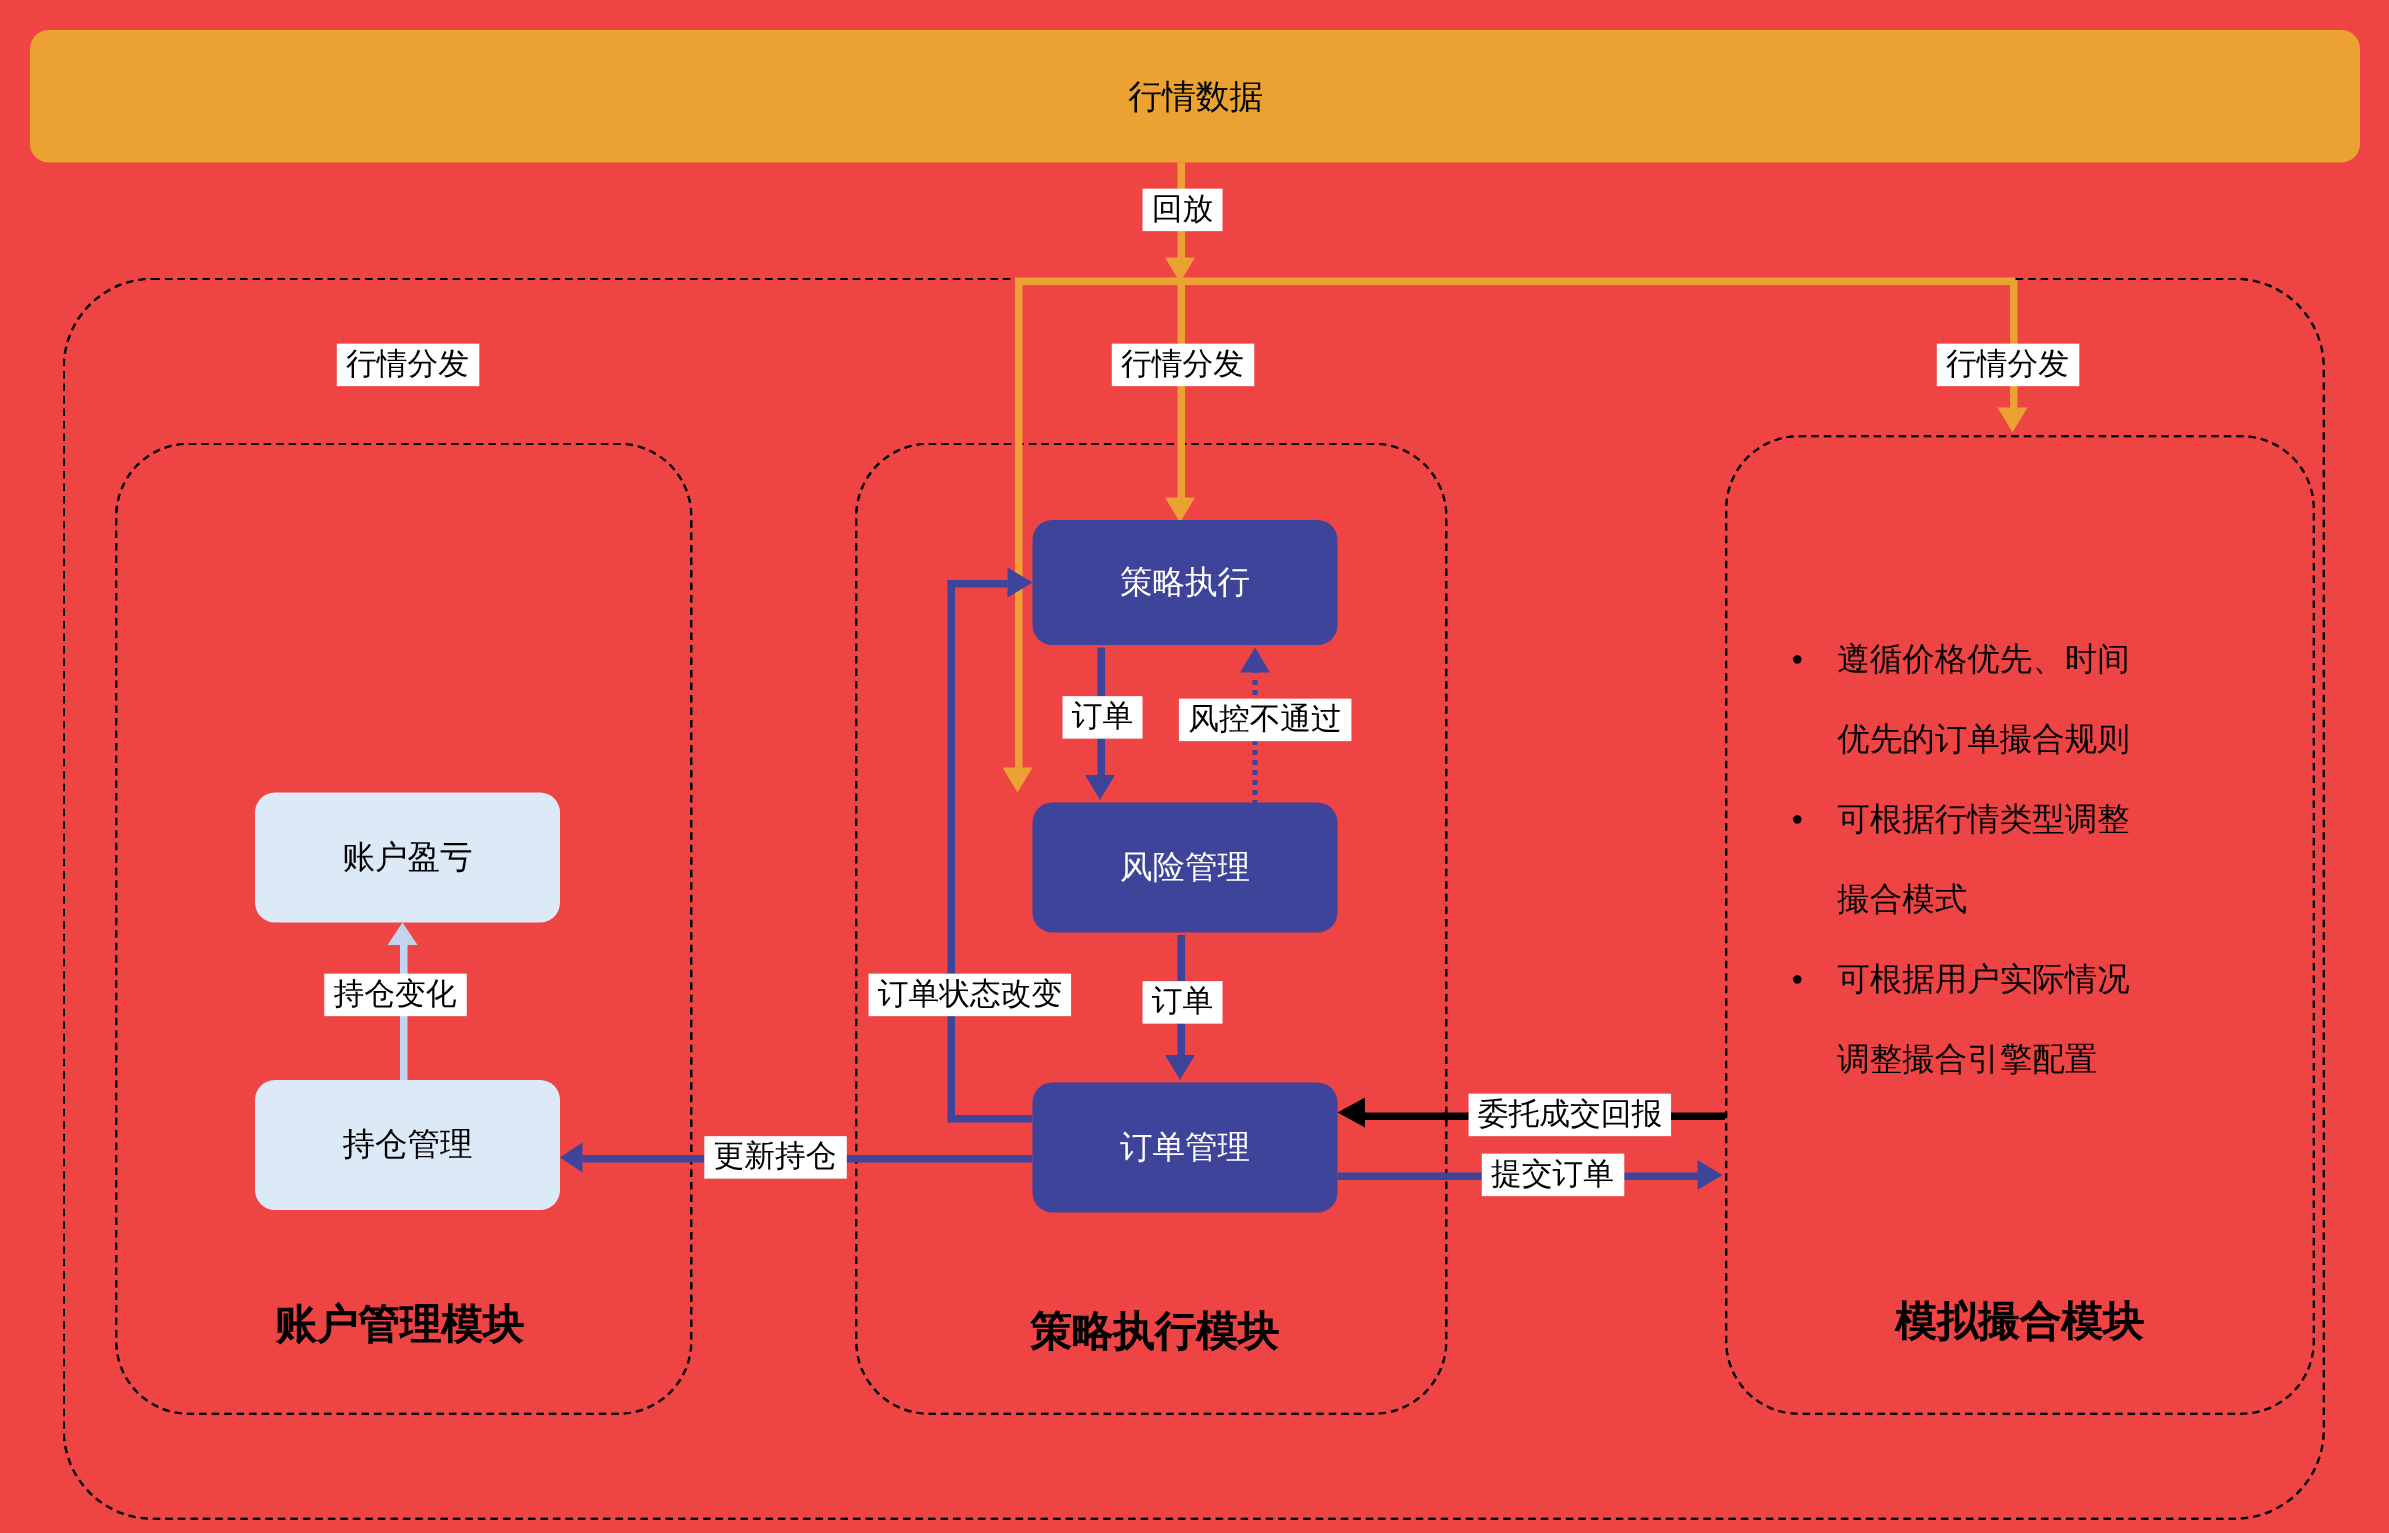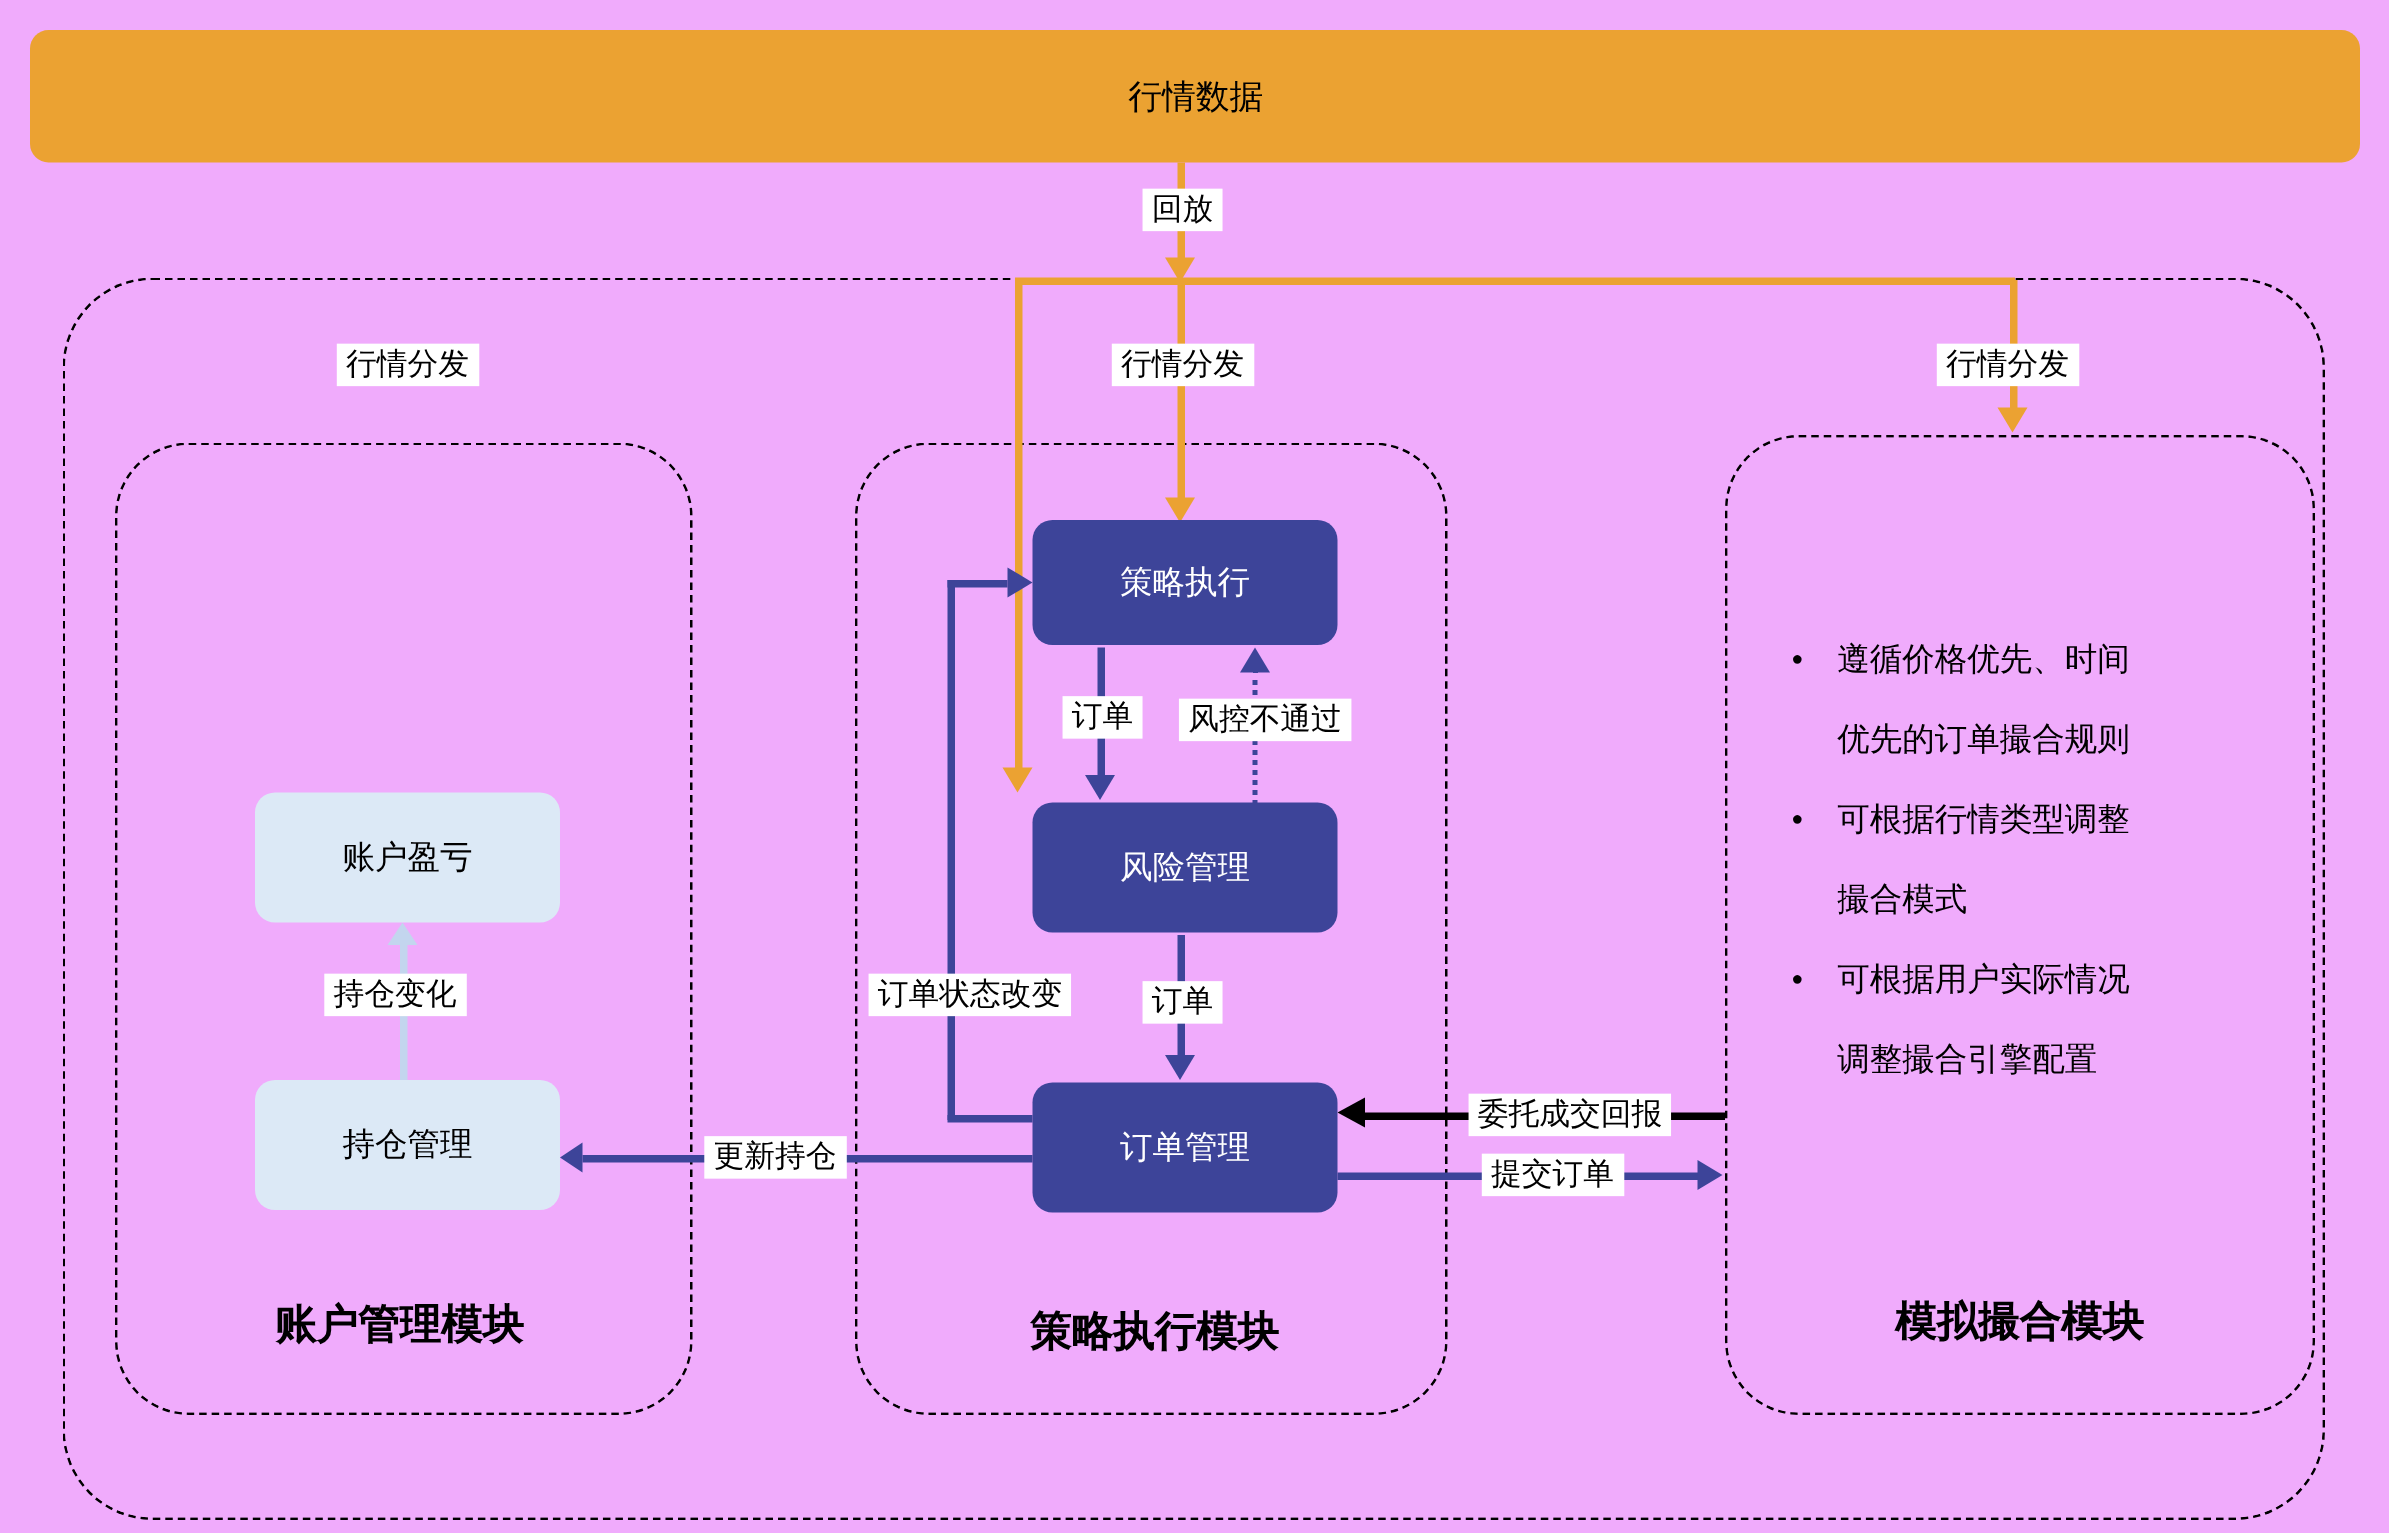--- a/index.html
+++ b/index.html
@@ -1,20 +1,20 @@
 <!DOCTYPE html>
 <html style="--orange: #EBA232; --navy: #3D4499; --light-blue: #DCE9F6; --light-blue-arrow: #C3D5EE; --ink: #000000;font-size:9.8px"><head>
 <meta charset="utf-8">
 <style>
   :root{
     --orange:#EBA232; --navy:#3D4499; --light-blue:#DCE9F6;
     --light-blue-arrow:#C3D5EE; --ink:#000000;
   }
   html,body{margin:0;padding:0;background:#fff;}
-  .viewport{position:relative;width:2389px;height:1534px;overflow:hidden;background:#f0abfc;}
+  .viewport{position:relative;width:2389px;height:1534px;overflow:hidden;background:#ef4444;}
   .stage{position:absolute;left:0;top:0;width:956px;height:614px;
          transform:scale(2.5);transform-origin:0 0;
          font-family:"Liberation Sans","DejaVu Sans",sans-serif;color:var(--ink);}
   .abs{position:absolute;}
   
   .banner{left:12.3px;top:12.3px;width:932px;height:53px;background:var(--orange);
           border-radius:7.4px;display:flex;align-items:center;justify-content:center;z-index:1;}
   .banner span{font-size:13.5px;color:#000;}
   
   .dashed{border:1.8px dashed #000;border-radius:29.5px;background:transparent;z-index:0;}

